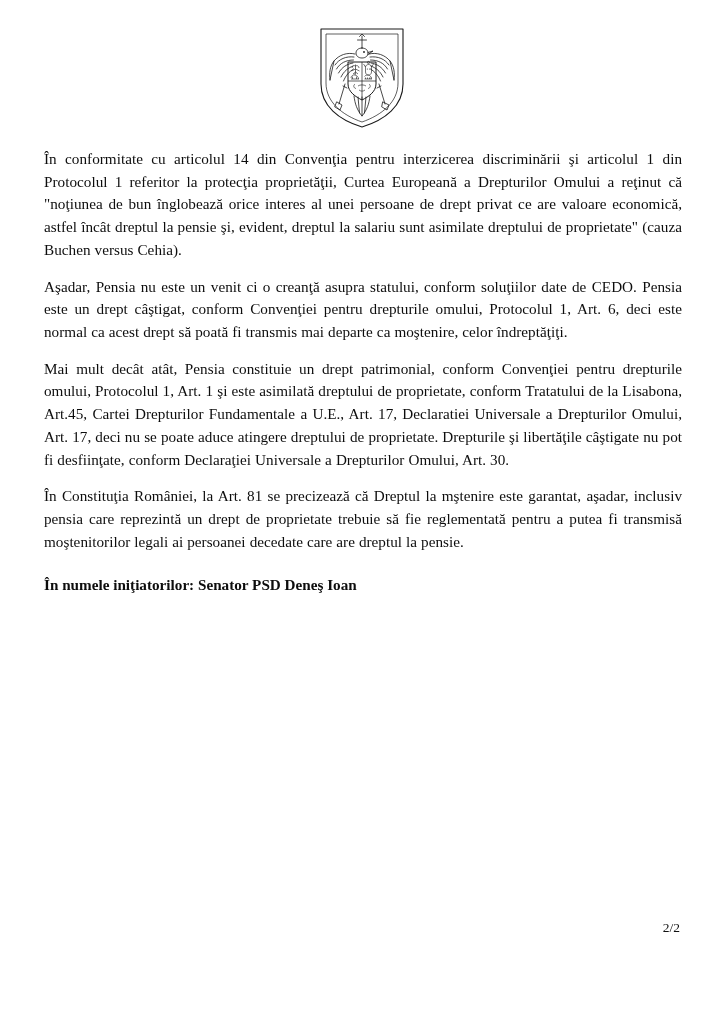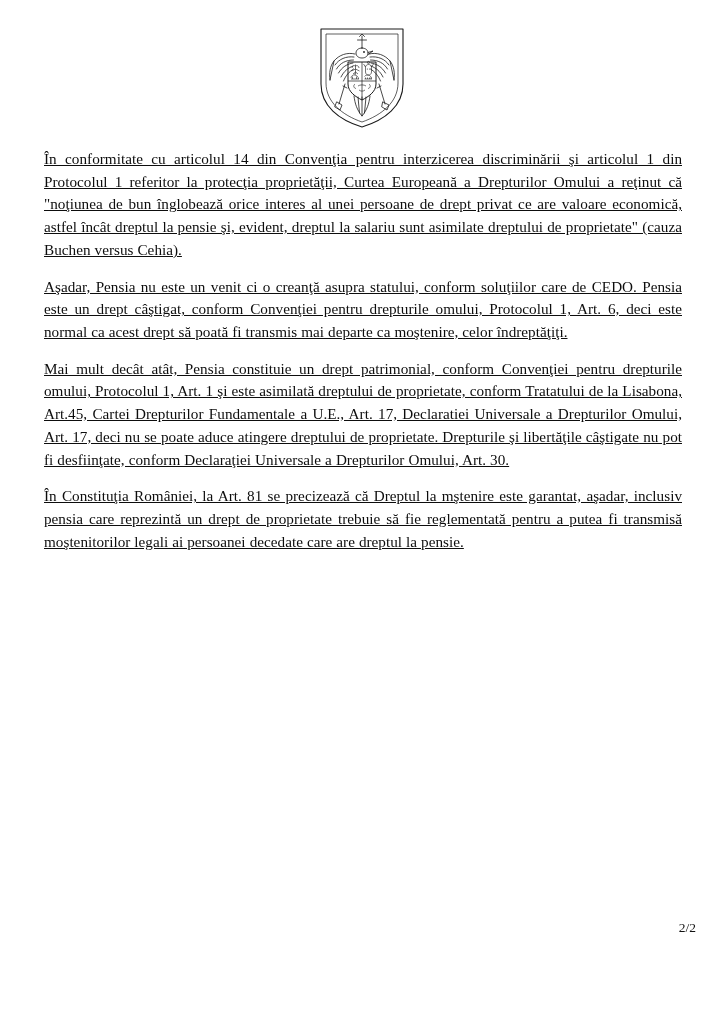--- a/index.html
+++ b/index.html
@@ -36,21 +36,20 @@
     height: 104px;
     display: block;
   }
 
   
   .doc-body {
     position: absolute;
     left: 44px;
     top: 148px;
     width: 638px;
-    text-decoration: underline;
   }
 
   p.para {
     margin: 0 0 14px 0;
     font-size: 15.2px;
     line-height: 1.495;
     text-align: justify;
     text-justify: inter-word;
     letter-spacing: 0.02px;
     word-spacing: 0.2px;
@@ -61,21 +60,21 @@
     margin-top: 20px;
     font-size: 15.2px;
     line-height: 1.5;
     font-weight: bold;
     text-align: left;
   }
 
   
   .page-number {
     position: absolute;
-    right: 28px;
+    right: 44px;
     bottom: 90px;
     font-size: 13.5px;
     line-height: 1;
     color: #111111;
   }
 </style>
 </head>
 <body>
 
 <div class="page">
@@ -173,20 +172,21 @@
           <path d="M52 58 C54 59.5 53.5 62 51 62.5"></path>
           <path d="M41 60 C43 58.5 47 58.5 49 60"></path>
           <path d="M42 64 C44 65.5 46 65.5 48 64"></path>
         </g>
       </g>
     </svg>
   </div>
 
   <div class="doc-body">
     <p class="para">În conformitate cu articolul 14 din Convenţia pentru interzicerea discriminării şi articolul 1 din Protocolul 1 referitor la protecţia proprietăţii, Curtea Europeană a Drepturilor Omului a reţinut că "noţiunea de bun înglobează orice interes al unei persoane de drept privat ce are valoare economică, astfel încât dreptul la pensie şi, evident, dreptul la salariu sunt asimilate dreptului de proprietate" (cauza Buchen versus Cehia).</p>
-    <p class="para">Aşadar, Pensia nu este un venit ci o creanţă asupra statului, conform soluţiilor care de CEDO. Pensia este un drept câştigat, conform Convenţiei pentru drepturile omului, Protocolul 1, Art. 6, deci este normal ca acest drept să poată fi transmis mai departe ca moştenire, celor îndreptăţiţi.</p>
+    <p class="para">Aşadar, Pensia nu este un venit ci o creanţă asupra statului, conform soluţiilor date de CEDO. Pensia este un drept câştigat, conform Convenţiei pentru drepturile omului, Protocolul 1, Art. 6, deci este normal ca acest drept să poată fi transmis mai departe ca moştenire, celor îndreptăţiţi.</p>
     <p class="para">Mai mult decât atât, Pensia constituie un drept patrimonial, conform Convenţiei pentru drepturile omului, Protocolul 1, Art. 1 şi este asimilată dreptului de proprietate, conform Tratatului de la Lisabona, Art.45, Cartei Drepturilor Fundamentale a U.E., Art. 17, Declaratiei Universale a Drepturilor Omului, Art. 17, deci nu se poate aduce atingere dreptului de proprietate. Drepturile şi libertăţile câştigate nu pot fi desfiinţate, conform Declaraţiei Universale a Drepturilor Omului, Art. 30.</p>
     <p class="para">În Constituţia României, la Art. 81 se precizează că Dreptul la mştenire este garantat, aşadar, inclusiv pensia care reprezintă un drept de proprietate trebuie să fie reglementată pentru a putea fi transmisă moştenitorilor legali ai persoanei decedate care are dreptul la pensie.</p>
+    <div class="signature">În numele iniţiatorilor: Senator PSD Deneş Ioan</div>
   </div>
 
   <div class="page-number">2/2</div>
 
 </div>
 
 </body></html>

